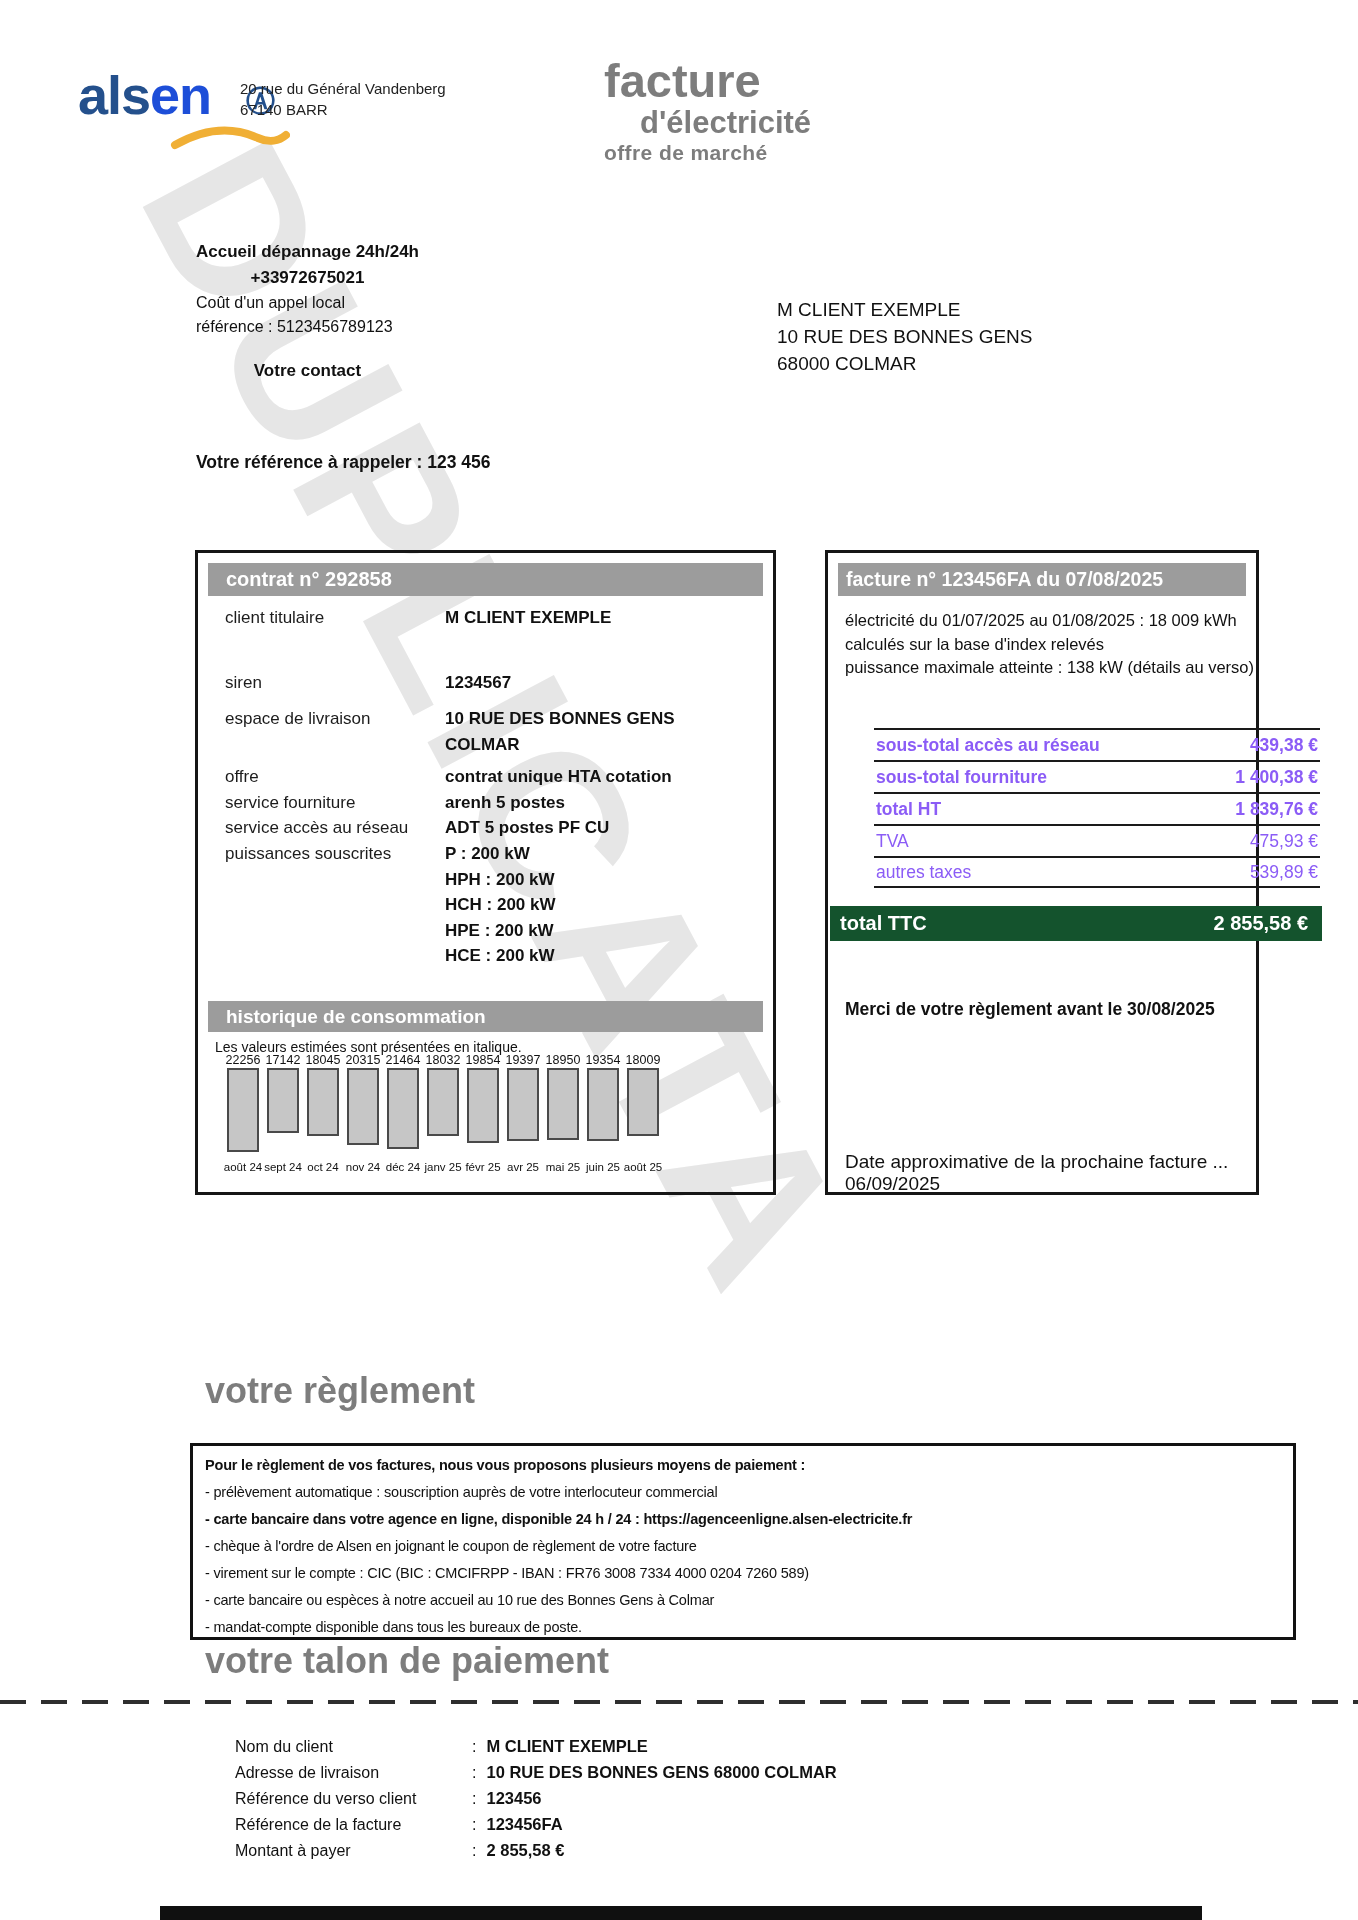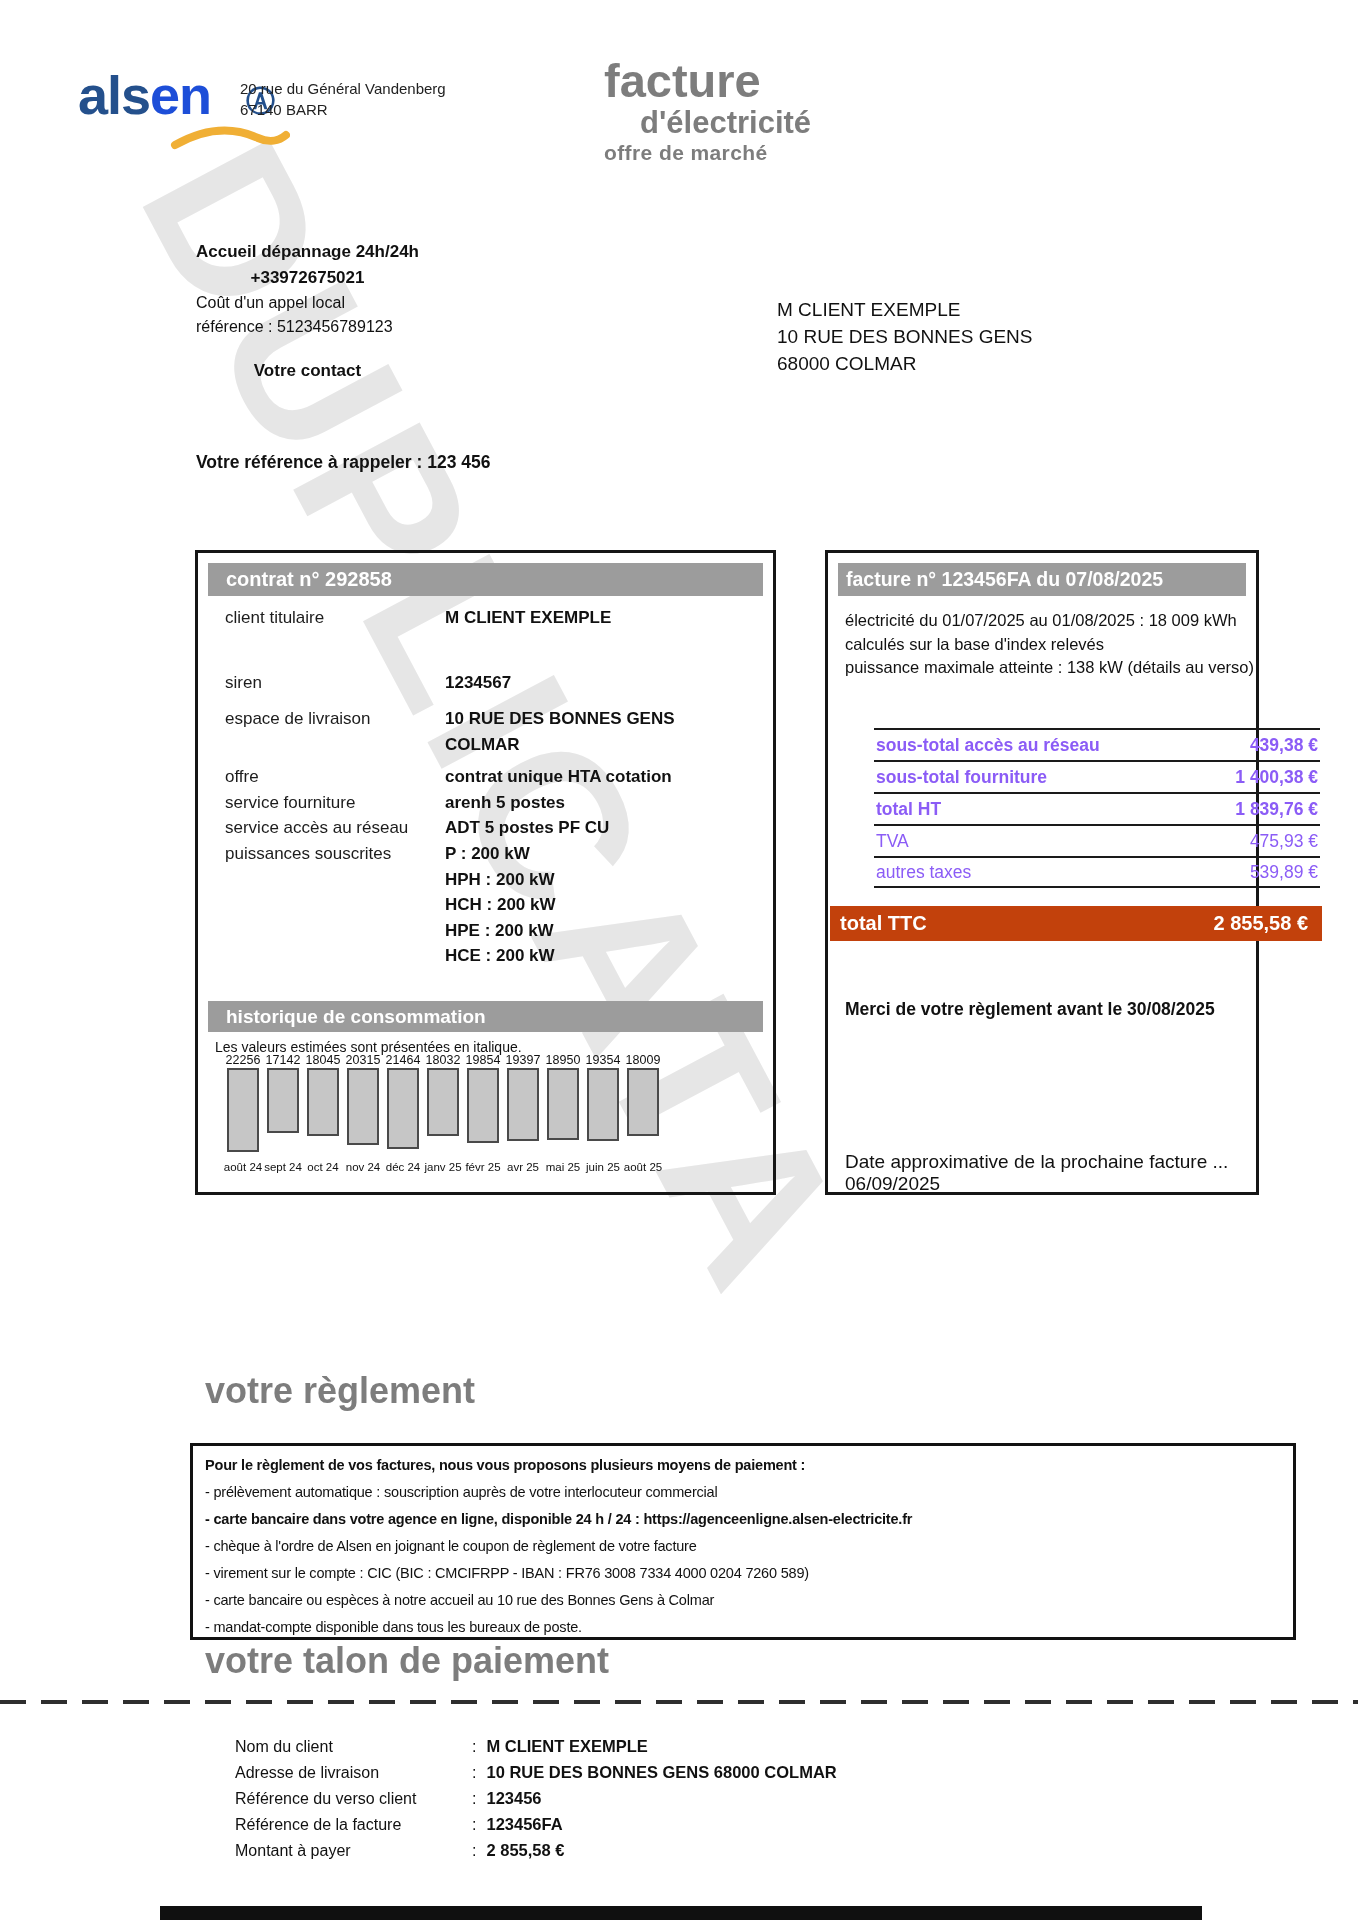--- a/index.html
+++ b/index.html
@@ -62,21 +62,21 @@
   .bar { width:32px; background:#c6c6c6; border:2px solid #4a4a4a; }
   .chart-cats { display:flex; margin-top:3px; }
   .cat { width:40px; text-align:center; font-size:11.5px; color:#111; white-space:nowrap; }
 
   .invoice-intro { position:absolute; left:17px; top:56px; font-size:16.5px; line-height:23.5px; color:#111; }
   .totals { position:absolute; left:46px; top:175px; width:446px; }
   .trow { height:32px; border-top:2px solid #1a1a1a; display:flex; justify-content:space-between;
     align-items:center; font-size:17.5px; color:#8b5cf6; padding:0 2px; }
   .trow.last { border-bottom:2px solid #1a1a1a; }
   .trow.bold { font-weight:bold; }
-  .ttc-bar { position:absolute; left:2px; top:353px; width:492px; height:35px; background:#c2410c;
+  .ttc-bar { position:absolute; left:2px; top:353px; width:492px; height:35px; background:#14532d;
     color:#fff; font-weight:bold; font-size:20px; display:flex; justify-content:space-between;
     align-items:center; padding:0 14px 0 10px; }
   .due { position:absolute; left:17px; top:446px; font-size:17.5px; font-weight:bold; color:#111; }
   .next-invoice { position:absolute; left:17px; top:598px; font-size:19px; color:#111; }
 
   
   .section-title { font-size:36px; font-weight:bold; color:#7d7d7d; }
   .reglement-title { left:205px; top:1370px; }
   .payment-box { left:190px; top:1443px; width:1106px; height:197px; border:3px solid #111; }
   .payment-lines { padding:6px 12px; }

